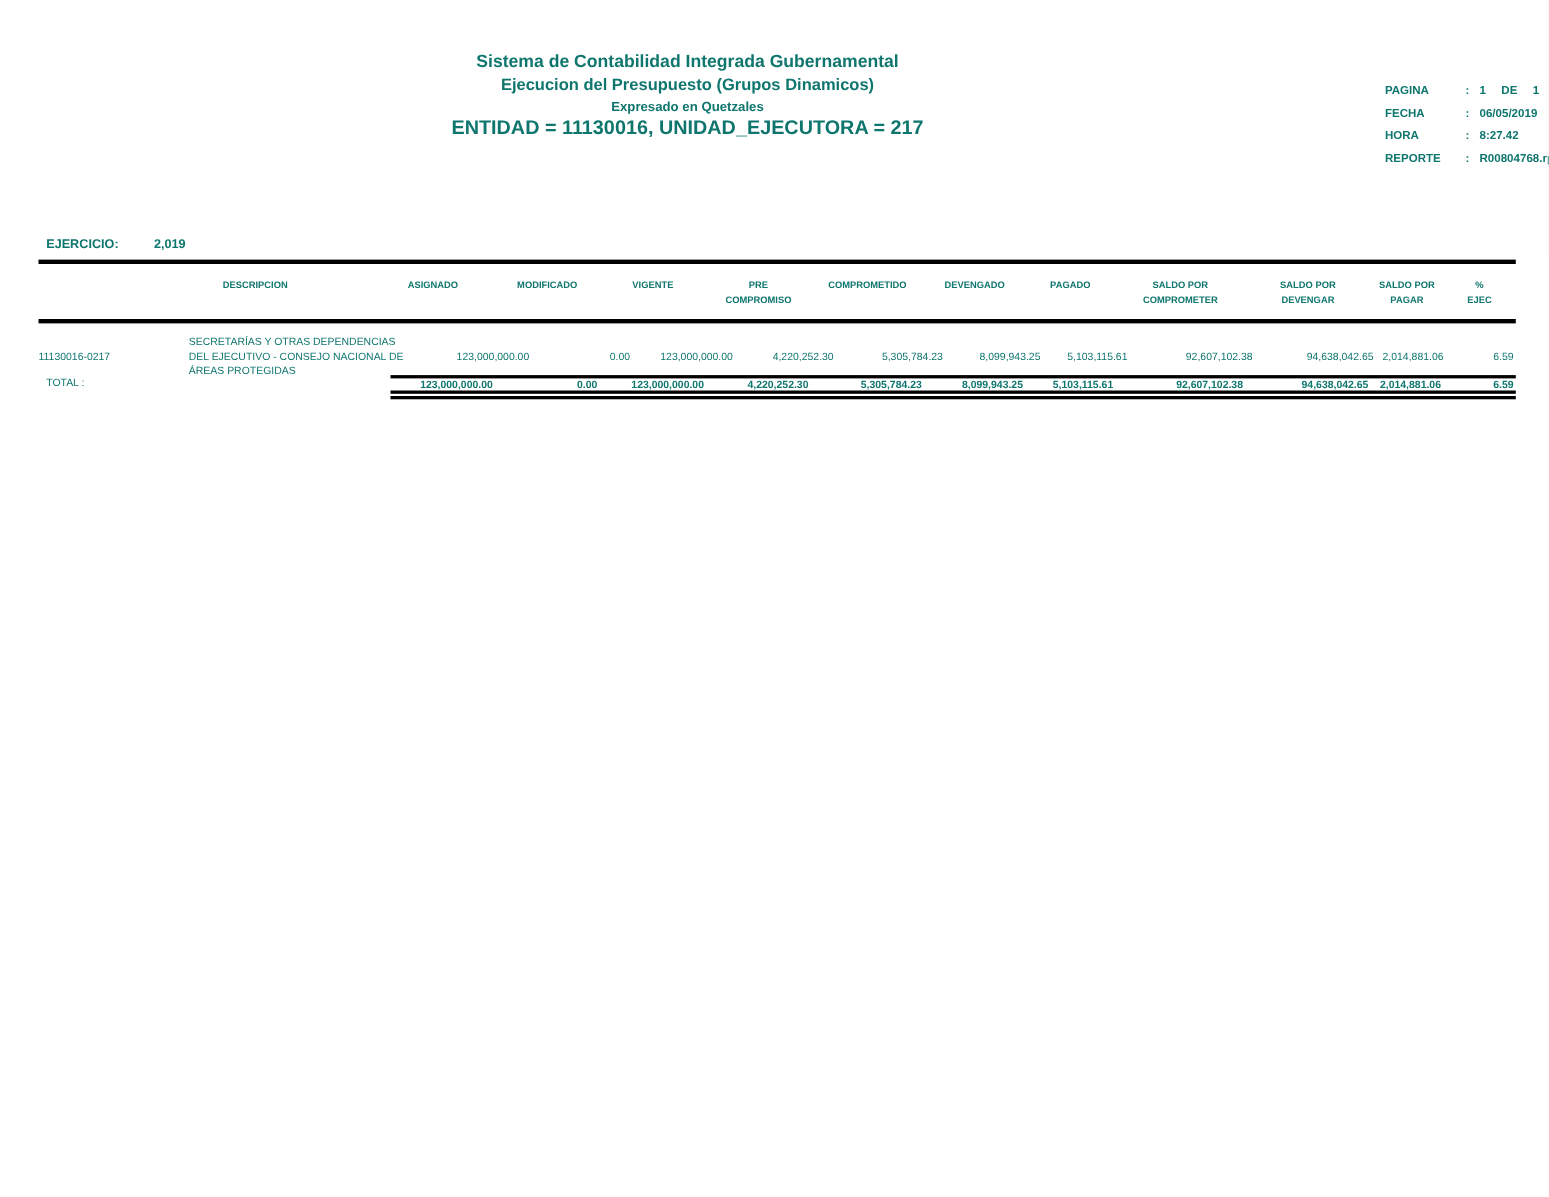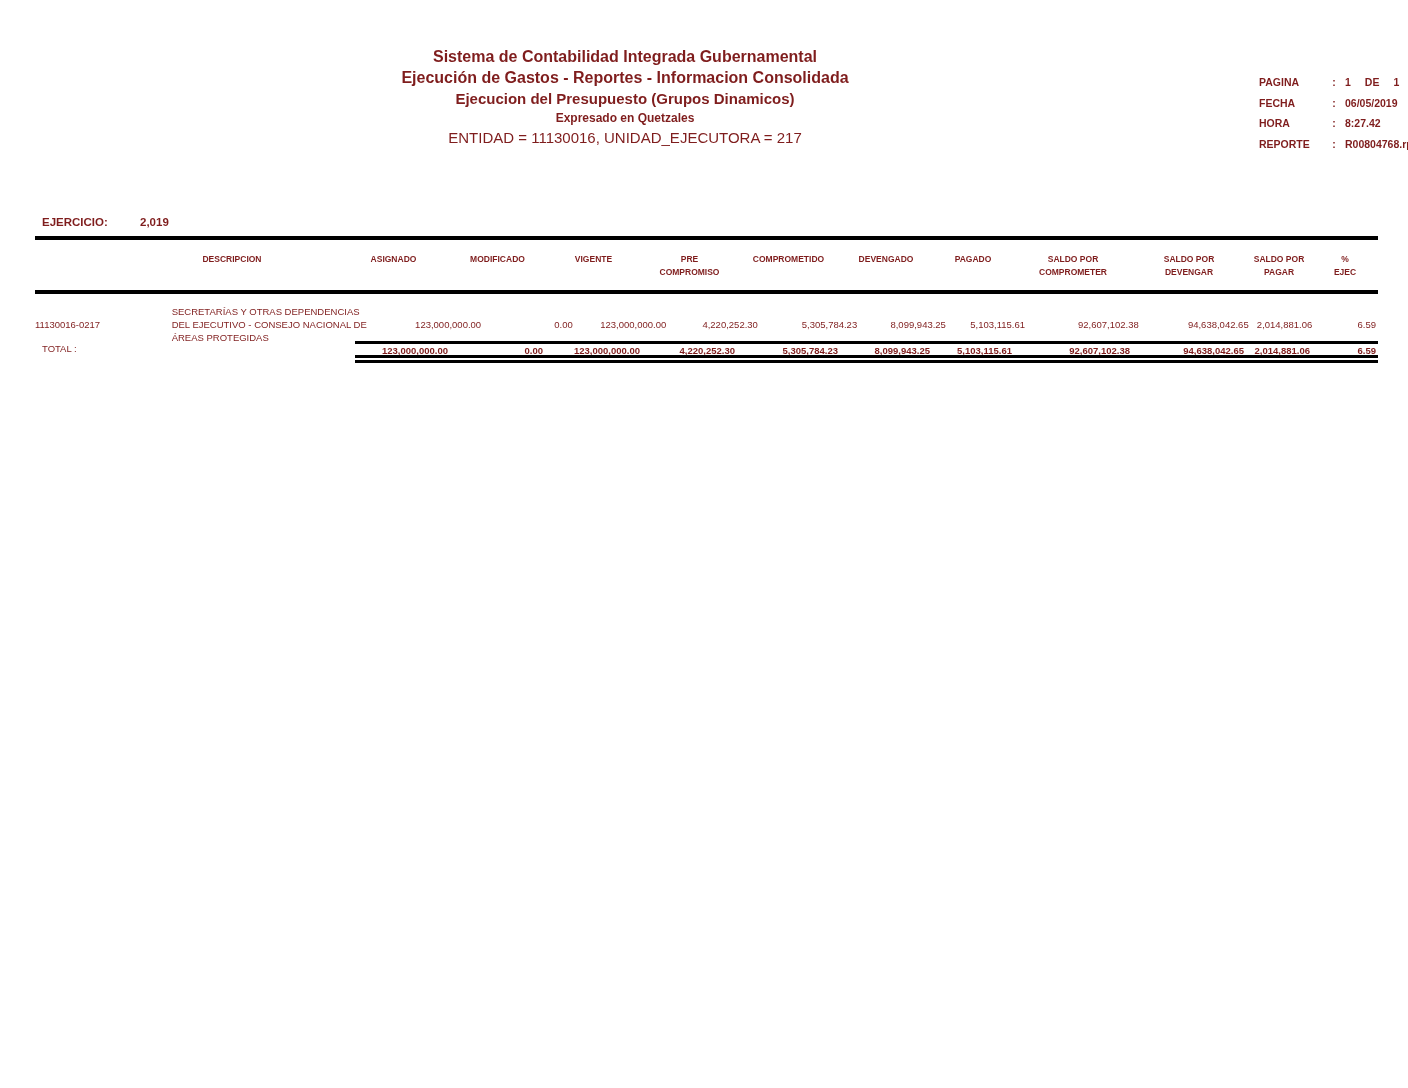--- a/index.html
+++ b/index.html
@@ -2,31 +2,31 @@
 <html><head>
 <meta charset="utf-8">
 <style>
   * { margin:0; padding:0; box-sizing:border-box; }
   html,body { background:#e8e8e8; }
   .page {
     position:relative;
     width:1408px; height:1088px;
     background:#ffffff;
     font-family:"Liberation Sans","DejaVu Sans",sans-serif;
-    color:#7f1d1d;
+    color:#0f766e;
     overflow:hidden;
   }
 
   
   .title-block { position:absolute; left:175px; top:46px; width:900px; text-align:center; }
   .t-line1 { font-size:16px; font-weight:700; line-height:21px; }
   .t-line2 { font-size:16px; font-weight:700; line-height:21px; }
   .t-line3 { font-size:15px; font-weight:700; line-height:21px; }
   .t-note  { font-size:12px; font-weight:700; line-height:18px; }
-  .t-ent   { font-size:15px; font-weight:400; line-height:21px; }
+  .t-ent   { font-size:18px; font-weight:700; line-height:21px; }
   .t-grp   { font-size:12.5px; font-weight:700; line-height:21px; }
   .t-per   { font-size:12.5px; font-weight:700; line-height:23px; }
 
   
   .info-block { position:absolute; left:1259px; top:76px; width:200px; font-size:10.5px; font-weight:700; }
   .info-row { display:flex; margin-bottom:8.5px; }
   .info-label { width:64px; }
   .info-colon { width:22px; text-align:center; }
   .info-value { white-space:pre; }
   .info-de { display:inline-block; padding:0 14px; }
@@ -64,21 +64,20 @@
   .total-row .cell { font-weight:700; font-size:9.5px; }
   .total-label { position:absolute; left:42px; top:343px; font-size:9.5px; font-weight:400; }
 </style>
 </head>
 <body>
 
 <div class="page">
 
   <div class="title-block">
     <div class="t-line1">Sistema de Contabilidad Integrada Gubernamental</div>
-    <div class="t-line2">Ejecución de Gastos - Reportes - Informacion Consolidada</div>
     <div class="t-line3">Ejecucion del Presupuesto (Grupos Dinamicos)</div>
     <div class="t-note">Expresado en Quetzales</div>
     <div class="t-ent">ENTIDAD = 11130016, UNIDAD_EJECUTORA = 217</div>
   </div>
 
   <div class="info-block">
     <div class="info-row">
       <span class="info-label">PAGINA</span>
       <span class="info-colon">:</span>
       <span class="info-value"><span>1</span><span class="info-de">DE</span><span>1</span></span>

